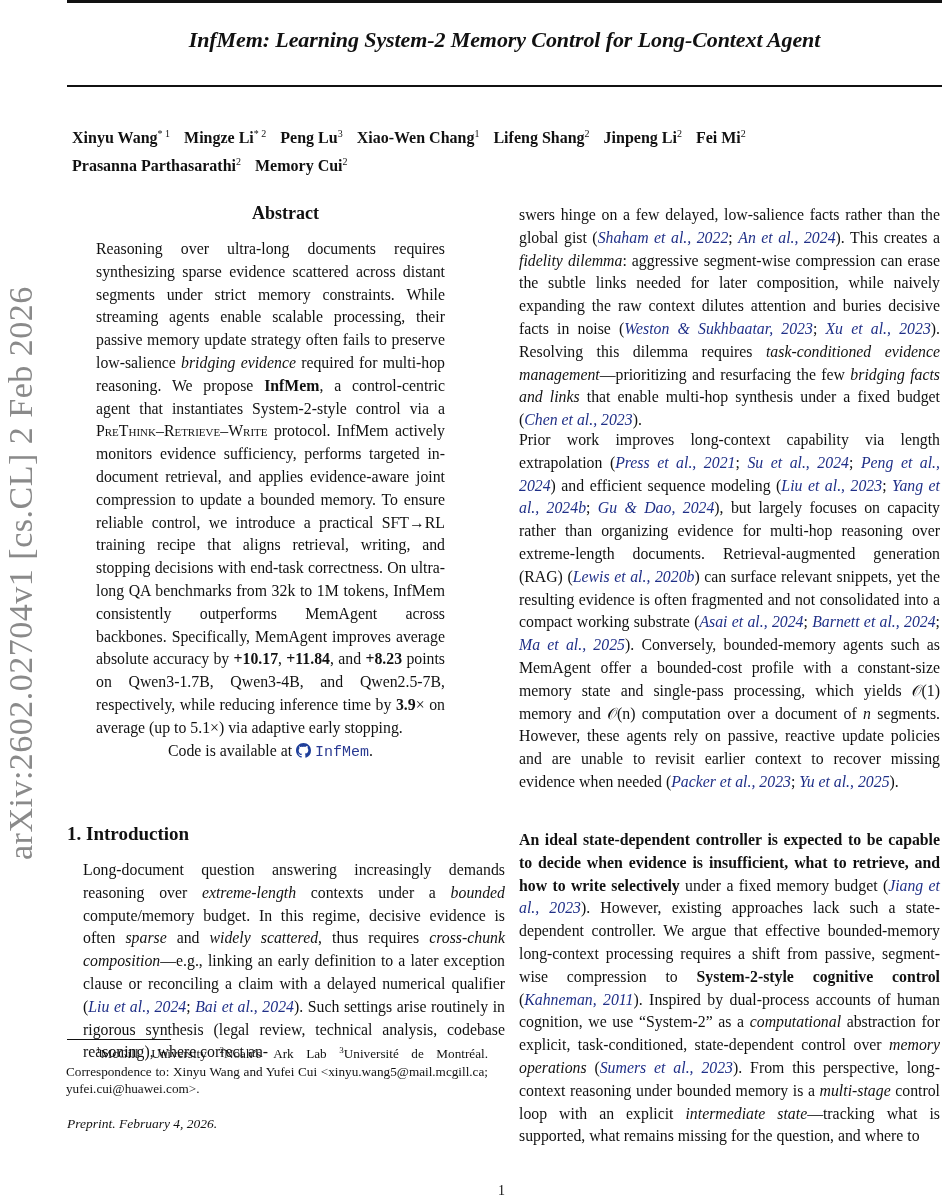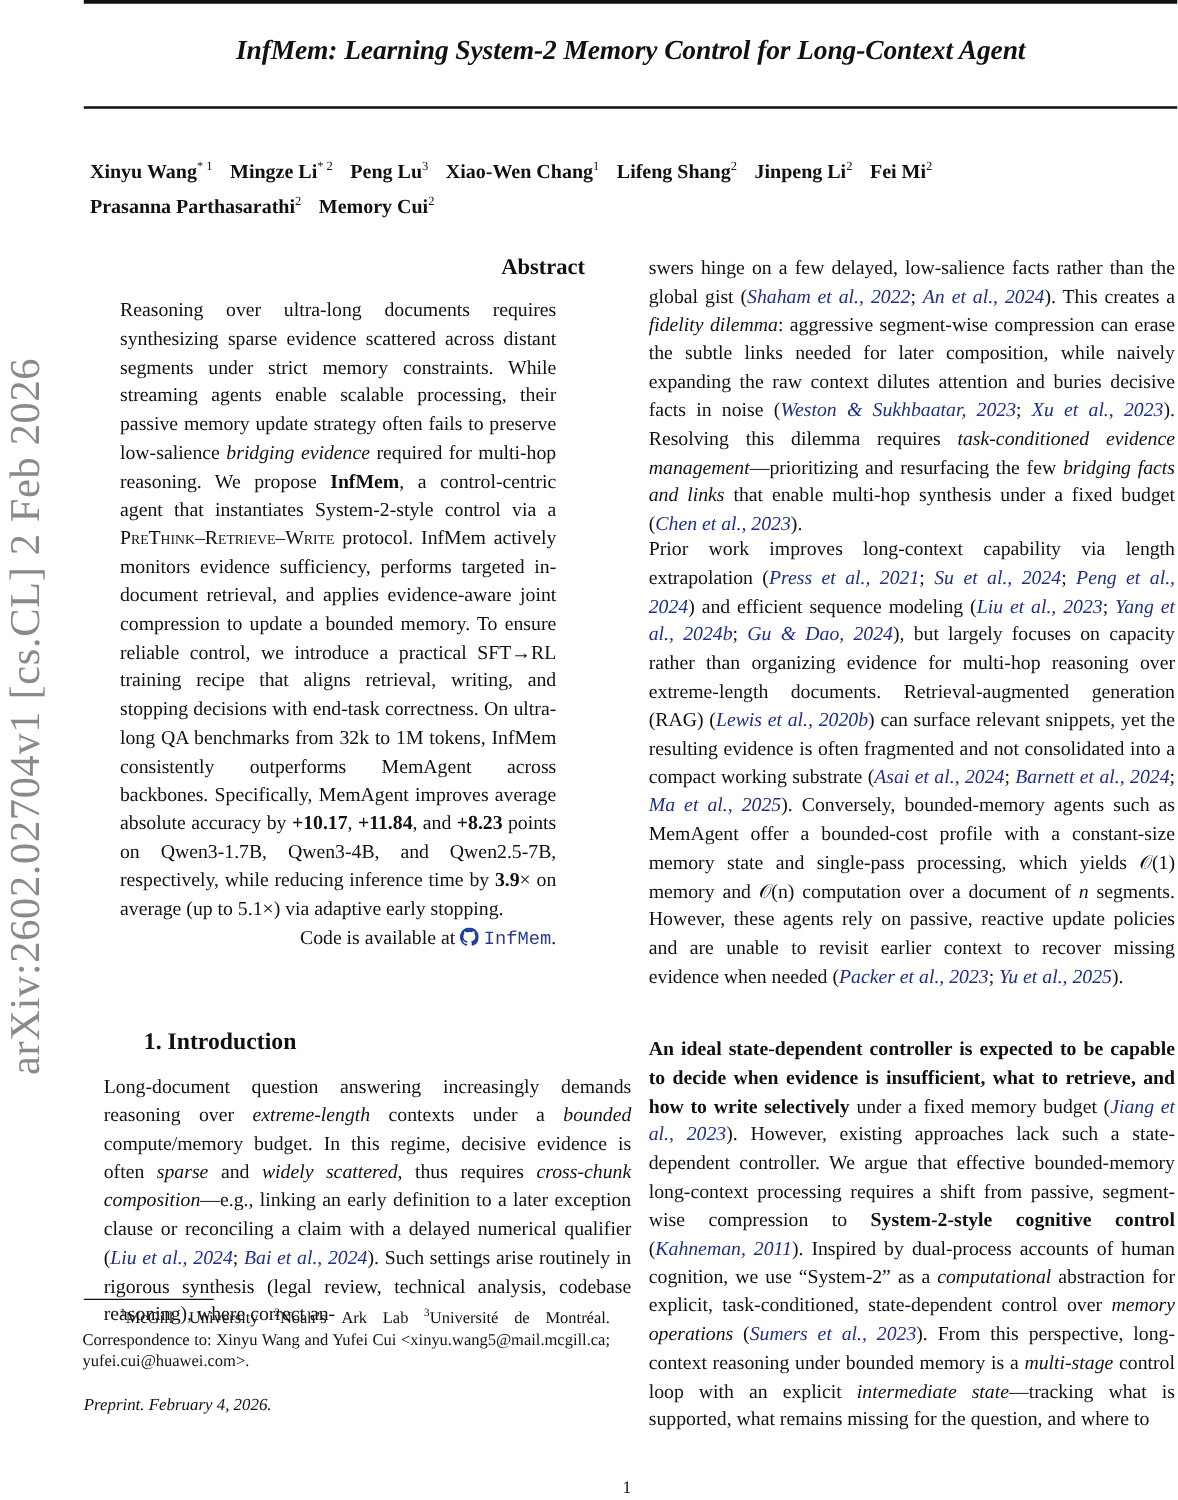--- a/index.html
+++ b/index.html
@@ -22,25 +22,25 @@
   .authors .a { margin: 0 5px; white-space: nowrap; }
   .authors sup { font-weight: normal; font-size: 10px; }
   .arxiv {
     position: absolute; left: 2px; top: 860px;
     transform: rotate(-90deg); transform-origin: left top;
     font-size: 34px; color: #8a8a8a; white-space: nowrap; letter-spacing: 0.5px;
     width: 680px;
   }
   .col { position: absolute; font-size: 15.8px; line-height: 22.8px; text-align: justify; hyphens: auto; }
   .abstract-head {
-    position: absolute; top: 203px; left: 103px; width: 365px; text-align: right;
+    position: absolute; top: 203px; left: 103px; width: 365px; text-align: center;
     font-weight: bold; font-size: 18px;
   }
   .abstract { top: 238px; left: 96px; width: 349px; }
-  .intro-head { position: absolute; top: 823px; left: 67px; font-weight: bold; font-size: 19px; margin-left: 48px; }
+  .intro-head { position: absolute; top: 823px; left: 67px; font-weight: bold; font-size: 19px; }
   .intro { top: 859px; left: 67px; width: 422px; margin-left: 16px; }
   .right1 { top: 204px; left: 519px; width: 421px; }
   .right2 { top: 429px; left: 519px; width: 421px; }
   .right3 { top: 829px; left: 519px; width: 421px; }
   .cite { color: #1f2f87; font-style: italic; }
   .sc { font-variant: small-caps; }
   .mono { font-family: "Liberation Mono", "DejaVu Sans Mono", monospace; color: #2a3a92; font-size: 15px; }
   .footnote-rule { position: absolute; top: 1039px; left: 67px; width: 104px; height: 1px; background: #111; }
   .footnote {
     position: absolute; top: 1042px; left: 66px; width: 422px;
@@ -69,21 +69,21 @@
   <span class="a"><span>Fei Mi</span><sup>2</sup></span><br>
   <span class="a"><span>Prasanna Parthasarathi</span><sup>2</sup></span>
   <span class="a"><span>Memory Cui</span><sup>2</sup></span>
 </div>
 
 <div class="arxiv">arXiv:2602.02704v1  [cs.CL]  2 Feb 2026</div>
 
 <div class="abstract-head">Abstract</div>
 <div class="col abstract">
   <p><span>Reasoning over ultra-long documents requires synthesizing sparse evidence scattered across distant segments under strict memory constraints. While streaming agents enable scalable processing, their passive memory update strategy often fails to preserve low-salience </span><em>bridging evidence</em><span> required for multi-hop reasoning. We propose </span><strong>InfMem</strong><span>, a control-centric agent that instantiates System-2-style control via a </span><span class="sc">PreThink–Retrieve–Write</span><span> protocol. InfMem actively monitors evidence sufficiency, performs targeted in-document retrieval, and applies evidence-aware joint compression to update a bounded memory. To ensure reliable control, we introduce a practical SFT→RL training recipe that aligns retrieval, writing, and stopping decisions with end-task correctness. On ultra-long QA benchmarks from 32k to 1M tokens, InfMem consistently outperforms MemAgent across backbones. Specifically, MemAgent improves average absolute accuracy by </span><strong>+10.17</strong><span>, </span><strong>+11.84</strong><span>, and </span><strong>+8.23</strong><span> points on Qwen3-1.7B, Qwen3-4B, and Qwen2.5-7B, respectively, while reducing inference time by </span><strong>3.9</strong><span>× on average (up to 5.1×) via adaptive early stopping.</span></p>
-  <p style="text-align:right"><span>Code is available at </span><svg class="gh" viewBox="0 0 16 16">
+  <p style="text-align:center"><span>Code is available at </span><svg class="gh" viewBox="0 0 16 16">
         <path fill="#1f3f9a" d="M8 0C3.58 0 0 3.58 0 8c0 3.54 2.29 6.53 5.47 7.59.4.07.55-.17.55-.38v-1.33c-2.23.48-2.7-1.07-2.7-1.07-.36-.92-.89-1.17-.89-1.17-.73-.5.05-.49.05-.49.8.06 1.23.83 1.23.83.72 1.22 1.88.87 2.33.66.07-.52.28-.87.51-1.07-1.78-.2-3.65-.89-3.65-3.95 0-.87.31-1.59.82-2.15-.08-.2-.36-1.02.08-2.12 0 0 .67-.21 2.2.82A7.6 7.6 0 0 1 8 3.87c.68 0 1.36.09 2 .27 1.53-1.04 2.2-.82 2.2-.82.44 1.1.16 1.92.08 2.12.51.56.82 1.27.82 2.15 0 3.07-1.87 3.75-3.65 3.95.29.25.54.73.54 1.48v2.2c0 .21.15.46.55.38A8 8 0 0 0 16 8c0-4.42-3.58-8-8-8z"></path>
       </svg> <a class="mono">InfMem</a><span>.</span></p>
 </div>
 
 <div class="intro-head">1. Introduction</div>
 <div class="col intro">
   <p><span>Long-document question answering increasingly demands reasoning over </span><em>extreme-length</em><span> contexts under a </span><em>bounded</em><span> compute/memory budget. In this regime, decisive evidence is often </span><em>sparse</em><span> and </span><em>widely scattered</em><span>, thus requires </span><em>cross-chunk composition</em><span>—e.g., linking an early definition to a later exception clause or reconciling a claim with a delayed numerical qualifier (</span><a class="cite">Liu et al., 2024</a><span>; </span><a class="cite">Bai et al., 2024</a><span>). Such settings arise routinely in rigorous synthesis (legal review, technical analysis, codebase reasoning), where correct an-</span></p>
 </div>
 
 <div class="footnote-rule"></div>

